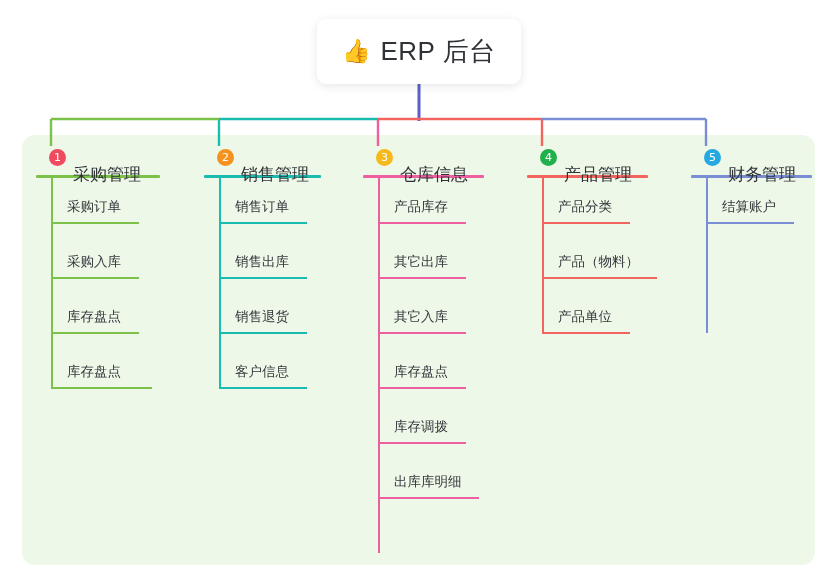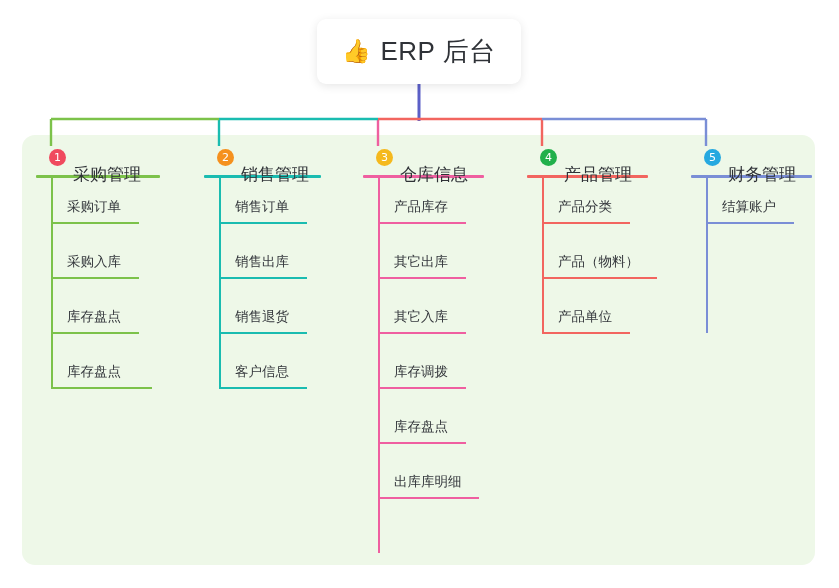--- a/index.html
+++ b/index.html
@@ -234,25 +234,25 @@
           </div>
           <div class="leaf">
             <span class="leaf-label">其它出库</span>
             <div class="leaf-rule" style="background: rgb(239, 95, 160); width: 88px;"></div>
           </div>
           <div class="leaf">
             <span class="leaf-label">其它入库</span>
             <div class="leaf-rule" style="background: rgb(239, 95, 160); width: 88px;"></div>
           </div>
           <div class="leaf">
+            <span class="leaf-label">库存盘点</span>
+            <div class="leaf-rule" style="background: rgb(239, 95, 160); width: 88px;"></div>
+          </div>
+          <div class="leaf">
             <span class="leaf-label">库存调拨</span>
-            <div class="leaf-rule" style="background: rgb(239, 95, 160); width: 88px;"></div>
-          </div>
-          <div class="leaf">
-            <span class="leaf-label">库存盘点</span>
             <div class="leaf-rule" style="background: rgb(239, 95, 160); width: 88px;"></div>
           </div>
           <div class="leaf">
             <span class="leaf-label">出库库明细</span>
             <div class="leaf-rule" style="background: rgb(239, 95, 160); width: 101px;"></div>
           </div>
         </div>
       </div>
       <div class="column" style="left: 527px; width: 121px;">
         <div class="col-header">

